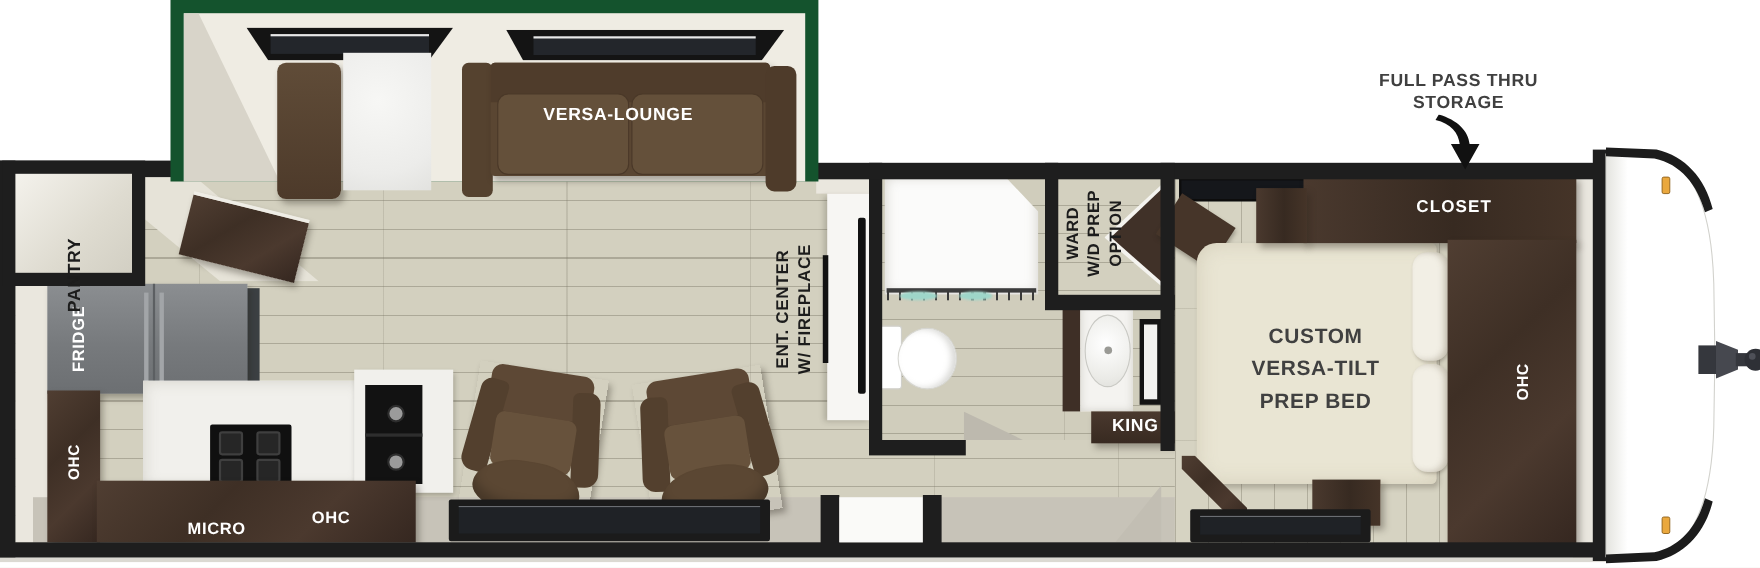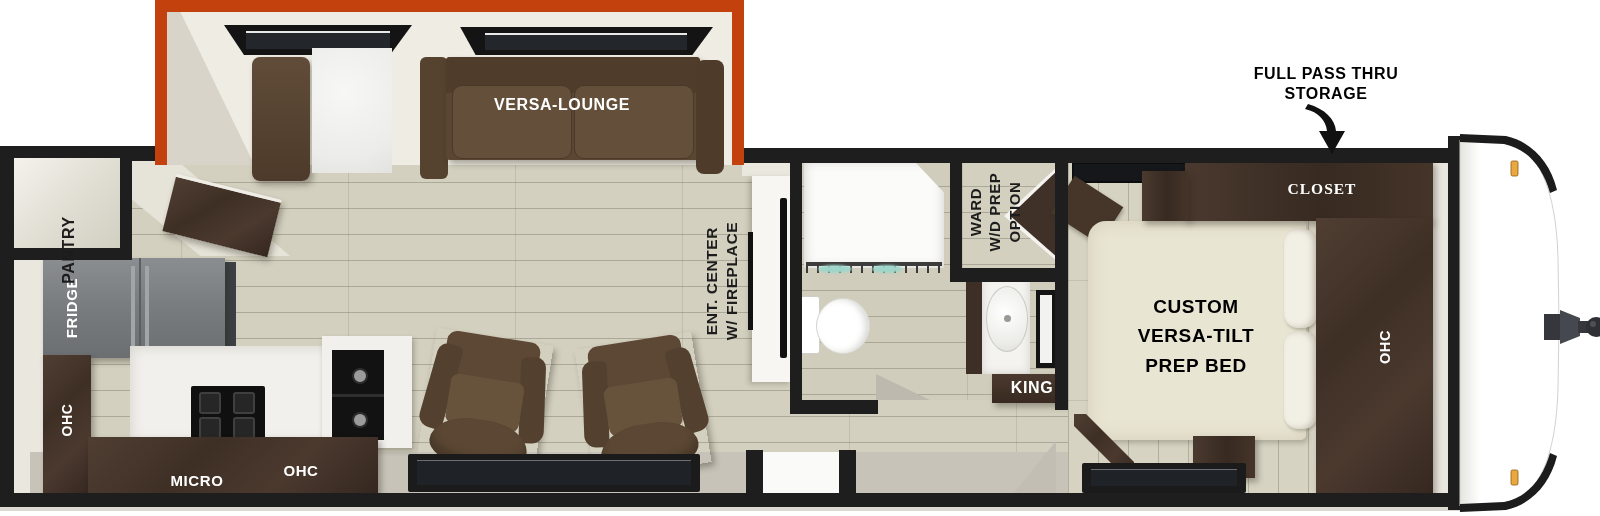--- a/index.html
+++ b/index.html
@@ -10,21 +10,21 @@
   .floor-h{background-color:#d3d0bf;background-image:
     repeating-linear-gradient(180deg, rgba(118,114,98,.42) 0 1px, rgba(0,0,0,0) 1px 26px),
     repeating-linear-gradient(90deg, rgba(118,114,98,.20) 0 1px, rgba(0,0,0,0) 1px 167px);}
   .floor-v{background-color:#d6d3c2;background-image:
     repeating-linear-gradient(90deg, rgba(118,114,98,.38) 0 1px, rgba(0,0,0,0) 1px 30px),
     repeating-linear-gradient(180deg, rgba(118,114,98,.18) 0 1px, rgba(0,0,0,0) 1px 120px);}
   .cream{background:#eae7de;}
   .wood{background:linear-gradient(135deg,#503e32 0%,#3e2f25 38%,#4b392e 68%,#352720 100%);}
   .wood2{background:linear-gradient(90deg,#4a392e 0%,#372a21 55%,#453428 100%);}
   .shadow{box-shadow:3px 4px 6px rgba(40,35,25,.35);}
-  .lbl{position:absolute;font-weight:bold;color:#000000;letter-spacing:.6px;text-align:center;white-space:nowrap;}
+  .lbl{position:absolute;font-weight:bold;color:#404040;letter-spacing:.6px;text-align:center;white-space:nowrap;}
   .lbl.wt{color:#ffffff;}
   .vlab{position:absolute;display:flex;flex-direction:column;align-items:center;justify-content:center;
     transform:rotate(-90deg);font-weight:bold;color:#1c1c1c;letter-spacing:.6px;white-space:nowrap;
     line-height:1.3;text-align:center;}
   .vlab.wt{color:#ffffff;}
   .window{position:absolute;background:#1b1b1b;border-radius:2px;}
   .window .glass{position:absolute;left:9px;right:9px;top:6px;bottom:7px;background:#1f2226;
     border-top:1px solid #6a6d72;}
   .chair{position:absolute;width:118px;height:132px;}
   .chair .back{position:absolute;left:12px;right:12px;top:0;height:48px;background:#5d4835;
@@ -158,21 +158,21 @@
   <div class="pillow" style="left:1284px;top:229px;height:99px;"></div>
   <div class="pillow" style="left:1284px;top:331px;height:98px;"></div>
   <div class="lbl" style="left:1096px;top:292px;width:200px;font-size:19px;line-height:1.55;">
     <div>CUSTOM</div>
     <div>VERSA-TILT</div>
     <div>PREP BED</div>
   </div>
 
   <div class="abs wood2 shadow" style="left:1185px;top:160px;width:248px;height:61px;"></div>
   <div class="abs wood2 shadow" style="left:1142px;top:171px;width:46px;height:50px;"></div>
-  <div class="lbl wt" style="left:1282px;top:180px;width:80px;font-size:15.5px;letter-spacing:1px;font-family:Liberation Serif, serif;">CLOSET</div>
+  <div class="lbl wt" style="left:1282px;top:180px;width:80px;font-size:15.5px;letter-spacing:1px;">CLOSET</div>
   <div class="abs wood shadow" style="left:1316px;top:218px;width:117px;height:276px;"></div>
   <div class="vlab wt" style="left:1359px;top:338px;width:52px;height:18px;font-size:14.5px;">OHC</div>
 
   <div class="abs wood2 shadow" style="left:1193px;top:436px;width:62px;height:42px;"></div>
   <div class="abs" style="left:1014px;top:441px;width:42px;height:52px;background:#c2beb3;clip-path:polygon(100% 0,100% 100%,0 100%);"></div>
   <div class="abs wood" style="left:1074px;top:414px;width:60px;height:60px;clip-path:polygon(0 0,20% 0,100% 80%,100% 100%,80% 100%,0 20%);"></div>
 
   <div class="wall" style="left:0;top:146px;width:172px;height:15px;"></div>
   <div class="wall" style="left:0;top:146px;width:14px;height:361px;"></div>
   <div class="wall" style="left:0;top:493px;width:1462px;height:14px;"></div>
@@ -189,21 +189,21 @@
   <div class="window" style="left:408px;top:454px;width:292px;height:38px;">
       <div class="glass"></div>
     </div>
   <div class="wall" style="left:746px;top:450px;width:17px;height:44px;"></div>
   <div class="abs" style="left:763px;top:452px;width:76px;height:41px;background:#fafaf8;"></div>
   <div class="wall" style="left:839px;top:450px;width:17px;height:44px;"></div>
   <div class="window" style="left:1082px;top:463px;width:164px;height:30px;">
       <div class="glass"></div>
     </div>
 
-  <div class="abs" style="left:155px;top:0;width:589px;height:165px;background:#c2410c;">
+  <div class="abs" style="left:155px;top:0;width:589px;height:165px;background:#14532d;">
     <div class="abs" style="left:12px;top:12px;width:565px;height:153px;background:#efece3;"></div>
     <div class="abs" style="left:12px;top:12px;width:112px;height:153px;background:#d8d4c9;clip-path:polygon(0 0,12% 0,78% 100%,0 100%);"></div>
     <div class="abs" style="left:63px;top:25px;width:200px;height:30px;background:#141414;clip-path:polygon(3% 0,97% 0,86% 100%,13% 100%);">
       <div class="abs" style="left:28px;top:6px;right:28px;bottom:6px;background:#23262b;border-top:2px solid #e8e8e8;"></div>
     </div>
     <div class="abs" style="left:300px;top:27px;width:258px;height:28px;background:#141414;clip-path:polygon(2% 0,100% 0,92% 100%,8% 100%);">
       <div class="abs" style="left:30px;top:6px;right:26px;bottom:5px;background:#23262b;border-top:2px solid #e8e8e8;"></div>
     </div>
 
     <div class="abs shadow" style="left:97px;top:57px;width:58px;height:124px;background:linear-gradient(180deg,#604c38,#4d3a2a);border-radius:8px;"></div>

